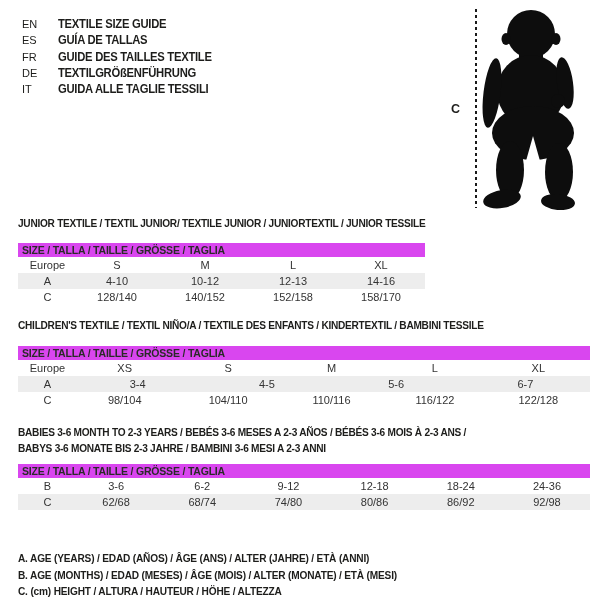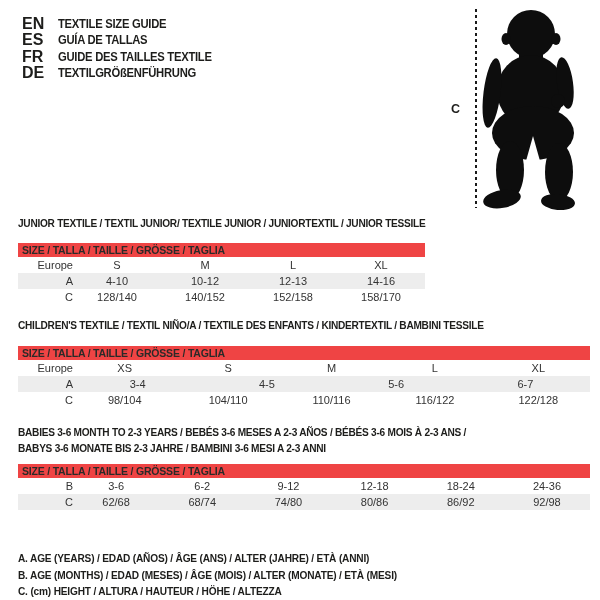--- a/index.html
+++ b/index.html
@@ -5,21 +5,21 @@
   html,body{margin:0;padding:0}
   body{
     width:600px;height:600px;position:relative;overflow:hidden;
     background:#ffffff;color:#1d1d1b;
     font-family:"Liberation Sans", sans-serif;
     -webkit-font-smoothing:antialiased;
   }
   
   .lang-list{position:absolute;left:22px;top:16px}
   .lang-row{display:flex;height:16.3px;line-height:16.3px}
-  .lang-code{width:36px;font-weight:bold;font-size:16px}
+  .lang-code{width:36px;font-weight:normal;font-size:11px}
   .lang-title{
     font-weight:bold;font-size:12.5px;white-space:nowrap;
     letter-spacing:-0.3px;transform:scaleX(0.9);transform-origin:0 50%;
   }
   
   .dash-line{
     position:absolute;left:475px;top:9px;width:2px;height:199px;
     background:repeating-linear-gradient(to bottom,#1a1a1a 0 3px,transparent 3px 6px);
   }
   .figure-label{position:absolute;left:451px;top:102px;font-size:12.5px;font-weight:bold}
@@ -31,27 +31,27 @@
   }
   #t1-title{top:215px}
   #t2-title{top:317px}
   #t3-title{top:424px}
   
   .tbl{position:absolute;left:18px}
   #t1{top:243px;width:407px}
   #t2{top:346px;width:572px}
   #t3{top:464px;width:572px}
   .tbl-bar{
-    height:14px;line-height:14px;background:#ef4444;
+    height:14px;line-height:14px;background:#d946ef;
     font-size:10.5px;font-weight:bold;padding-left:4px;letter-spacing:-0.2px;
     color:#2a2a28;box-sizing:border-box;
   }
   .tbl-row{display:flex;height:16px;line-height:16px;font-size:11px;color:#333}
   .tbl-row.shaded{background:#ededed}
-  .tbl-row .lbl{width:55px;padding-left:4px;box-sizing:border-box;text-align:right}
+  .tbl-row .lbl{width:55px;padding-left:4px;box-sizing:border-box;text-align:center}
   .tbl-row .cell{flex:1;text-align:center}
   
   .footnotes{position:absolute;left:18px;top:550px}
   .footnote{
     font-size:11px;font-weight:bold;line-height:16.5px;white-space:nowrap;
     letter-spacing:-0.2px;transform:scaleX(0.92);transform-origin:0 0;
   }
 </style>
 </head>
 <body>
@@ -65,20 +65,24 @@
     <span class="lang-code">ES</span>
     <span class="lang-title">GUÍA DE TALLAS</span>
   </div>
   <div class="lang-row">
     <span class="lang-code">FR</span>
     <span class="lang-title">GUIDE DES TAILLES TEXTILE</span>
   </div>
   <div class="lang-row">
     <span class="lang-code">DE</span>
     <span class="lang-title">TEXTILGRÖßENFÜHRUNG</span>
+  </div>
+  <div class="lang-row">
+    <span class="lang-code">IT</span>
+    <span class="lang-title">GUIDA ALLE TAGLIE TESSILI</span>
   </div>
 </div>
 
 <div class="dash-line"></div>
 <div class="figure-label">C</div>
 <svg class="toddler" width="94" height="201" viewBox="0 0 94 201" xmlns="http://www.w3.org/2000/svg">
   <g fill="#0d0d0d">
     <ellipse cx="50" cy="25" rx="24" ry="24"></ellipse>
     <ellipse cx="25" cy="30" rx="4.5" ry="6"></ellipse>
     <ellipse cx="75" cy="30" rx="4.5" ry="6"></ellipse>

